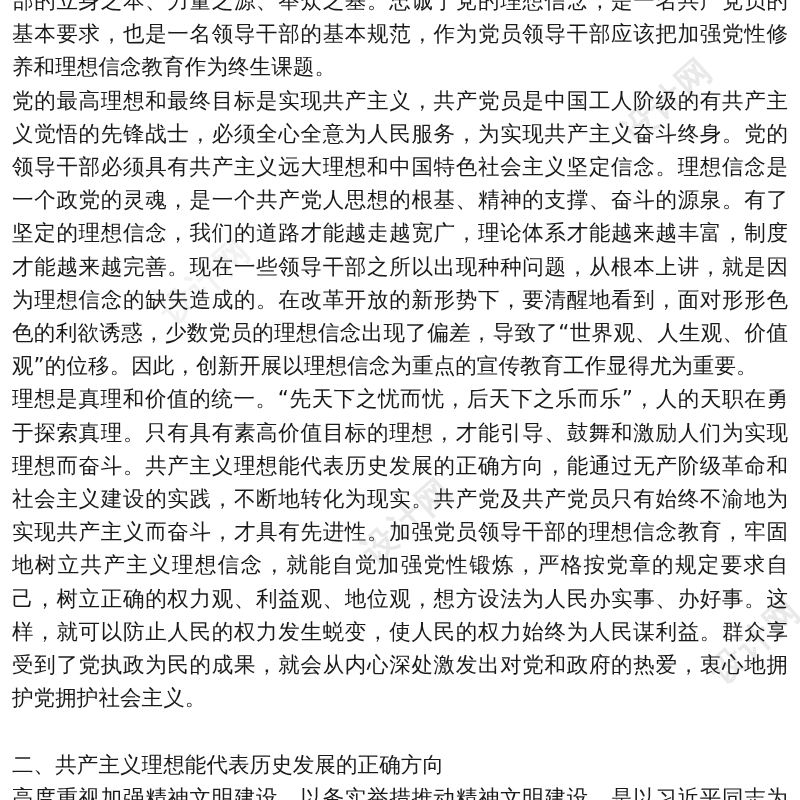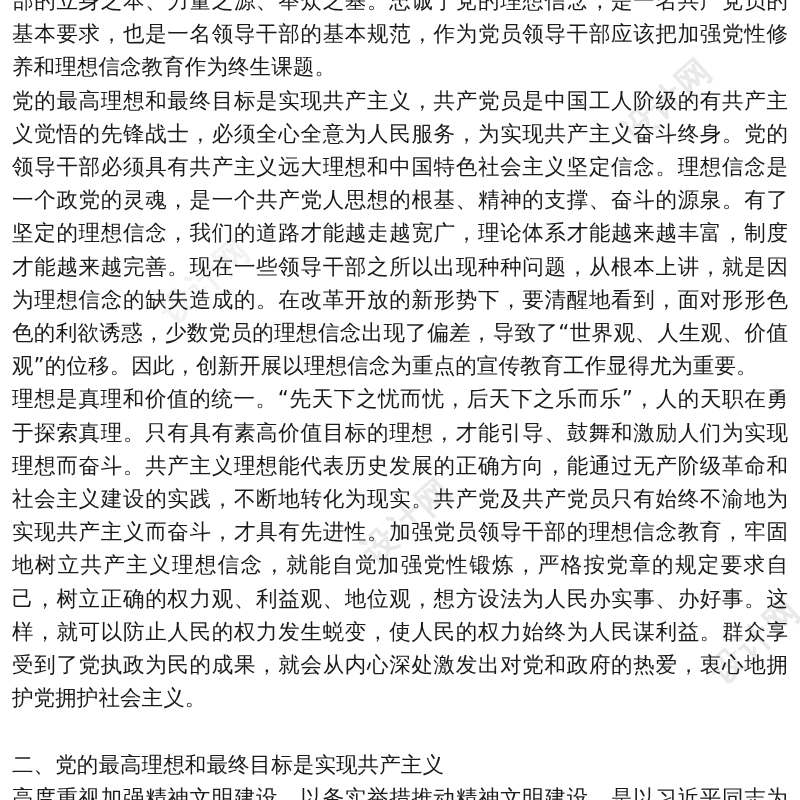--- a/index.html
+++ b/index.html
@@ -85,21 +85,21 @@
   <div id="doc">
 
     <p class="para last-line-flush">部的立身之本、力量之源、举众之基。忠诚于党的理想信念，是一名共产党员的基本要求，也是一名领导干部的基本规范，作为党员领导干部应该把加强党性修养和理想信念教育作为终生课题。</p>
 
     <p class="para last-line-flush">党的最高理想和最终目标是实现共产主义，共产党员是中国工人阶级的有共产主义觉悟的先锋战士，必须全心全意为人民服务，为实现共产主义奋斗终身。党的领导干部必须具有共产主义远大理想和中国特色社会主义坚定信念。理想信念是一个政党的灵魂，是一个共产党人思想的根基、精神的支撑、奋斗的源泉。有了坚定的理想信念，我们的道路才能越走越宽广，理论体系才能越来越丰富，制度才能越来越完善。现在一些领导干部之所以出现种种问题，从根本上讲，就是因为理想信念的缺失造成的。在改革开放的新形势下，要清醒地看到，面对形形色色的利欲诱惑，少数党员的理想信念出现了偏差，导致了“世界观、人生观、价值观”的位移。因此，创新开展以理想信念为重点的宣传教育工作显得尤为重要。</p>
 
     <p class="para last-line-flush">理想是真理和价值的统一。“先天下之忧而忧，后天下之乐而乐”，人的天职在勇于探索真理。只有具有素高价值目标的理想，才能引导、鼓舞和激励人们为实现理想而奋斗。共产主义理想能代表历史发展的正确方向，能通过无产阶级革命和社会主义建设的实践，不断地转化为现实。共产党及共产党员只有始终不渝地为实现共产主义而奋斗，才具有先进性。加强党员领导干部的理想信念教育，牢固地树立共产主义理想信念，就能自觉加强党性锻炼，严格按党章的规定要求自己，树立正确的权力观、利益观、地位观，想方设法为人民办实事、办好事。这样，就可以防止人民的权力发生蜕变，使人民的权力始终为人民谋利益。群众享受到了党执政为民的成果，就会从内心深处激发出对党和政府的热爱，衷心地拥护党拥护社会主义。</p>
 
     <div class="spacer"></div>
 
-    <p class="para last-line-flush">二、党的最高理想和最终目标是实现共产主义</p>
+    <p class="para last-line-flush">二、共产主义理想能代表历史发展的正确方向</p>
 
     <p class="para last-line-flush">高度重视加强精神文明建设，以务实举措推动精神文明建设，是以习近平同志为总书记的党中央治国理政的一个鲜明特点。</p>
 
   </div>
 
   <div class="watermark wm-a">设计网</div>
   <div class="watermark wm-c">设计网</div>
 
 </div>
 

